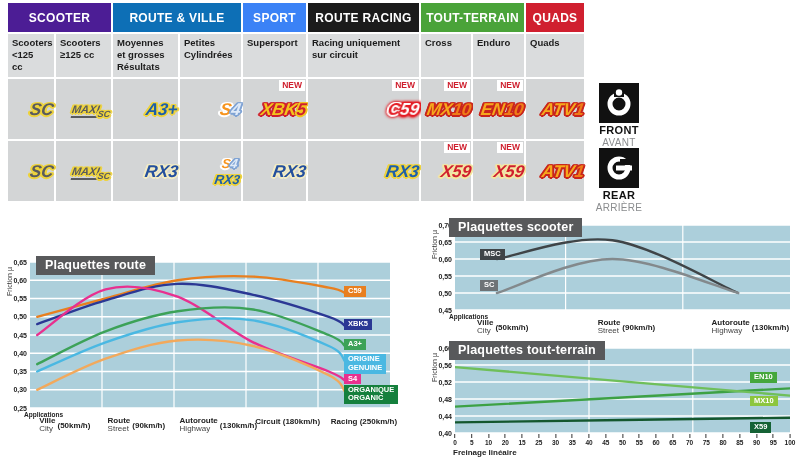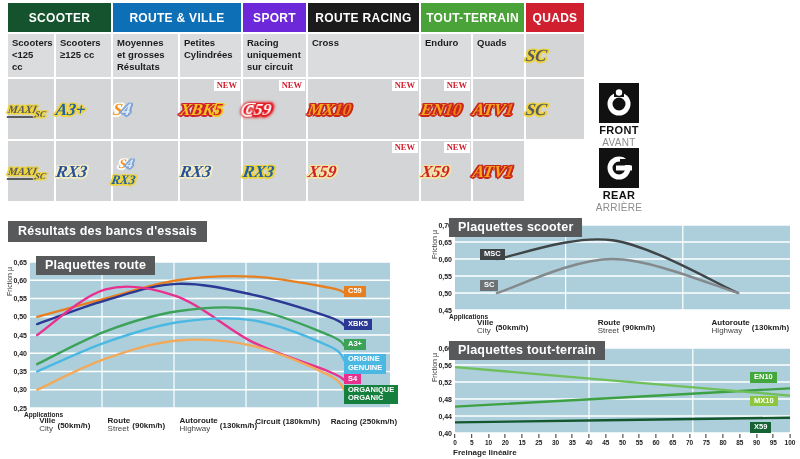--- a/index.html
+++ b/index.html
@@ -7,21 +7,21 @@
   .stage{position:relative;width:800px;height:459px;background:#fff;overflow:hidden;}
 
   
   #pads-grid{position:absolute;left:8px;top:3px;display:grid;
     grid-template-columns:46px 55px 65px 61px 63px 111px 50px 51px 58px;
     grid-template-rows:29px 43px 60px 60px;gap:2px;}
   .cat-cell{display:flex;align-items:center;justify-content:center;color:#fff;
     font-weight:bold;font-size:12px;letter-spacing:.3px;white-space:nowrap;}
   .sub-cell{background:#dadcdd;font-size:9.5px;font-weight:bold;color:#1c1c1c;
     padding:3px 10px 0 4px;line-height:1.25;}
-  .logo-cell{background:#d3d5d6;position:relative;display:flex;align-items:center;justify-content:flex-start;font-family:Liberation Serif, serif;}
+  .logo-cell{background:#d3d5d6;position:relative;display:flex;align-items:center;justify-content:flex-end;}
   .new-badge{position:absolute;top:1px;right:1px;background:#fff;color:#cf1f2e;
     font-size:8.5px;font-weight:bold;padding:0 3px;line-height:11px;}
   .logo{font-style:italic;font-weight:900;transform:skewX(-9deg);white-space:nowrap;line-height:1;text-align:center;}
   .logo span{text-shadow:-1.5px -1px 0 var(--oc),1.5px -1px 0 var(--oc),-1.5px 1px 0 var(--oc),
     1.5px 1px 0 var(--oc),-2px 0 0 var(--oc),2px 0 0 var(--oc),0 -1.5px 0 var(--oc),0 1.5px 0 var(--oc);}
   .gy{color:#595b5e;--oc:#eed33c;}
   .by{color:#1d5fa9;--oc:#eed33c;}
   .bc{color:#24509d;--oc:#f3ecc4;}
   .so{color:#f7941d;--oc:#ffffff;}
   .fb{color:#dfeaf8;--oc:#7fa3d4;}
@@ -68,30 +68,31 @@
   .xlabel{position:absolute;font-size:8px;font-weight:bold;color:#222;}
   .series-label{position:absolute;color:#fff;font-size:7.5px;font-weight:bold;
     padding:1px 4px;line-height:1.15;z-index:2;white-space:nowrap;text-align:left;}
 </style>
 </head>
 <body>
 
 <div class="stage">
 
   <div id="pads-grid">
-      <div class="cat-cell" style="background: #14532d; grid-column: span 2;">SCOOTER</div>
+      <div class="cat-cell" style="background: #4c1d95; grid-column: span 2;">SCOOTER</div>
       <div class="cat-cell" style="background: rgb(13, 111, 182); grid-column: span 2;">ROUTE &amp; VILLE</div>
-      <div class="cat-cell" style="background: #6d28d9; grid-column: span 1;">SPORT</div>
+      <div class="cat-cell" style="background: #3b82f6; grid-column: span 1;">SPORT</div>
       <div class="cat-cell" style="background: rgb(27, 27, 27); grid-column: span 1;">ROUTE RACING</div>
       <div class="cat-cell" style="background: rgb(74, 163, 57); grid-column: span 2;">TOUT-TERRAIN</div>
       <div class="cat-cell" style="background: rgb(208, 31, 47); grid-column: span 1;">QUADS</div>
       <div class="sub-cell">Scooters &lt;125 cc</div>
       <div class="sub-cell">Scooters ≥125 cc</div>
       <div class="sub-cell">Moyennes et grosses Résultats</div>
       <div class="sub-cell">Petites Cylindrées</div>
+      <div class="sub-cell">Supersport</div>
       <div class="sub-cell">Racing uniquement sur circuit</div>
       <div class="sub-cell">Cross</div>
       <div class="sub-cell">Enduro</div>
       <div class="sub-cell">Quads</div>
       <div class="logo-cell">
         <div class="logo"><span class="gy big">SC</span></div>
       </div>
       <div class="logo-cell">
         <div class="logo"><span class="gy maxi">MAXI</span><span class="gy scsub">SC</span></div>
       </div>
@@ -173,21 +174,20 @@
         <rect width="40" height="40" fill="#111"></rect>
         <circle cx="20" cy="20" r="9" fill="none" stroke="#fff" stroke-width="5"></circle>
         <rect x="21" y="11" width="12" height="6" fill="#111"></rect>
         <rect x="17" y="17.5" width="16" height="5" fill="#fff"></rect>
       </svg>
     </div>
     <div class="axle-label">REAR</div>
     <div class="axle-sub">ARRIÈRE</div>
   </div>
 
-  <div class="section-title">Résultats des bancs d'essais</div>
 
   <div class="chart" id="chart-0" style="left: 2px; top: 246px; width: 400px; height: 212px;">
       <div class="plot" style="left: 28px; top: 16px; width: 360px; height: 146px;">
         <svg width="360" height="146" viewBox="0 0 360 146">
           <line x1="0" y1="0.0" x2="360" y2="0.0" stroke="#fff" stroke-width="1.5"></line>
           <line x1="0" y1="18.3" x2="360" y2="18.3" stroke="#fff" stroke-width="1.5"></line>
           <line x1="0" y1="36.5" x2="360" y2="36.5" stroke="#fff" stroke-width="1.5"></line>
           <line x1="0" y1="54.8" x2="360" y2="54.8" stroke="#fff" stroke-width="1.5"></line>
           <line x1="0" y1="73.0" x2="360" y2="73.0" stroke="#fff" stroke-width="1.5"></line>
           <line x1="0" y1="91.3" x2="360" y2="91.3" stroke="#fff" stroke-width="1.5"></line>

